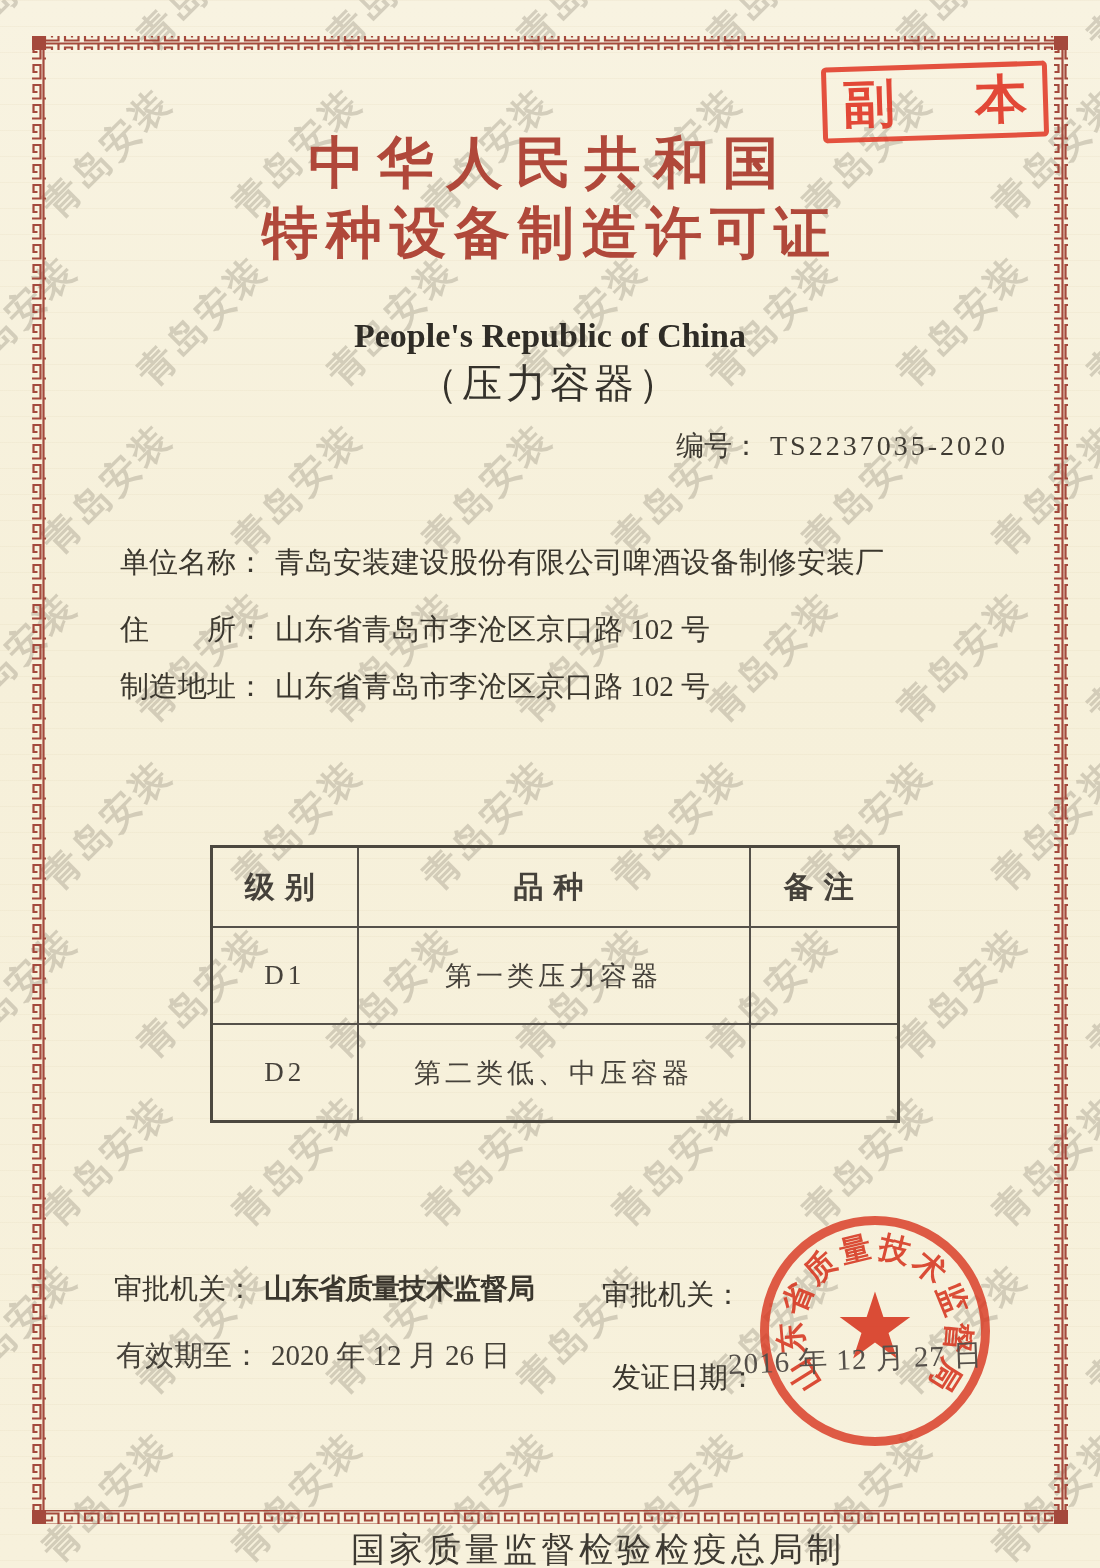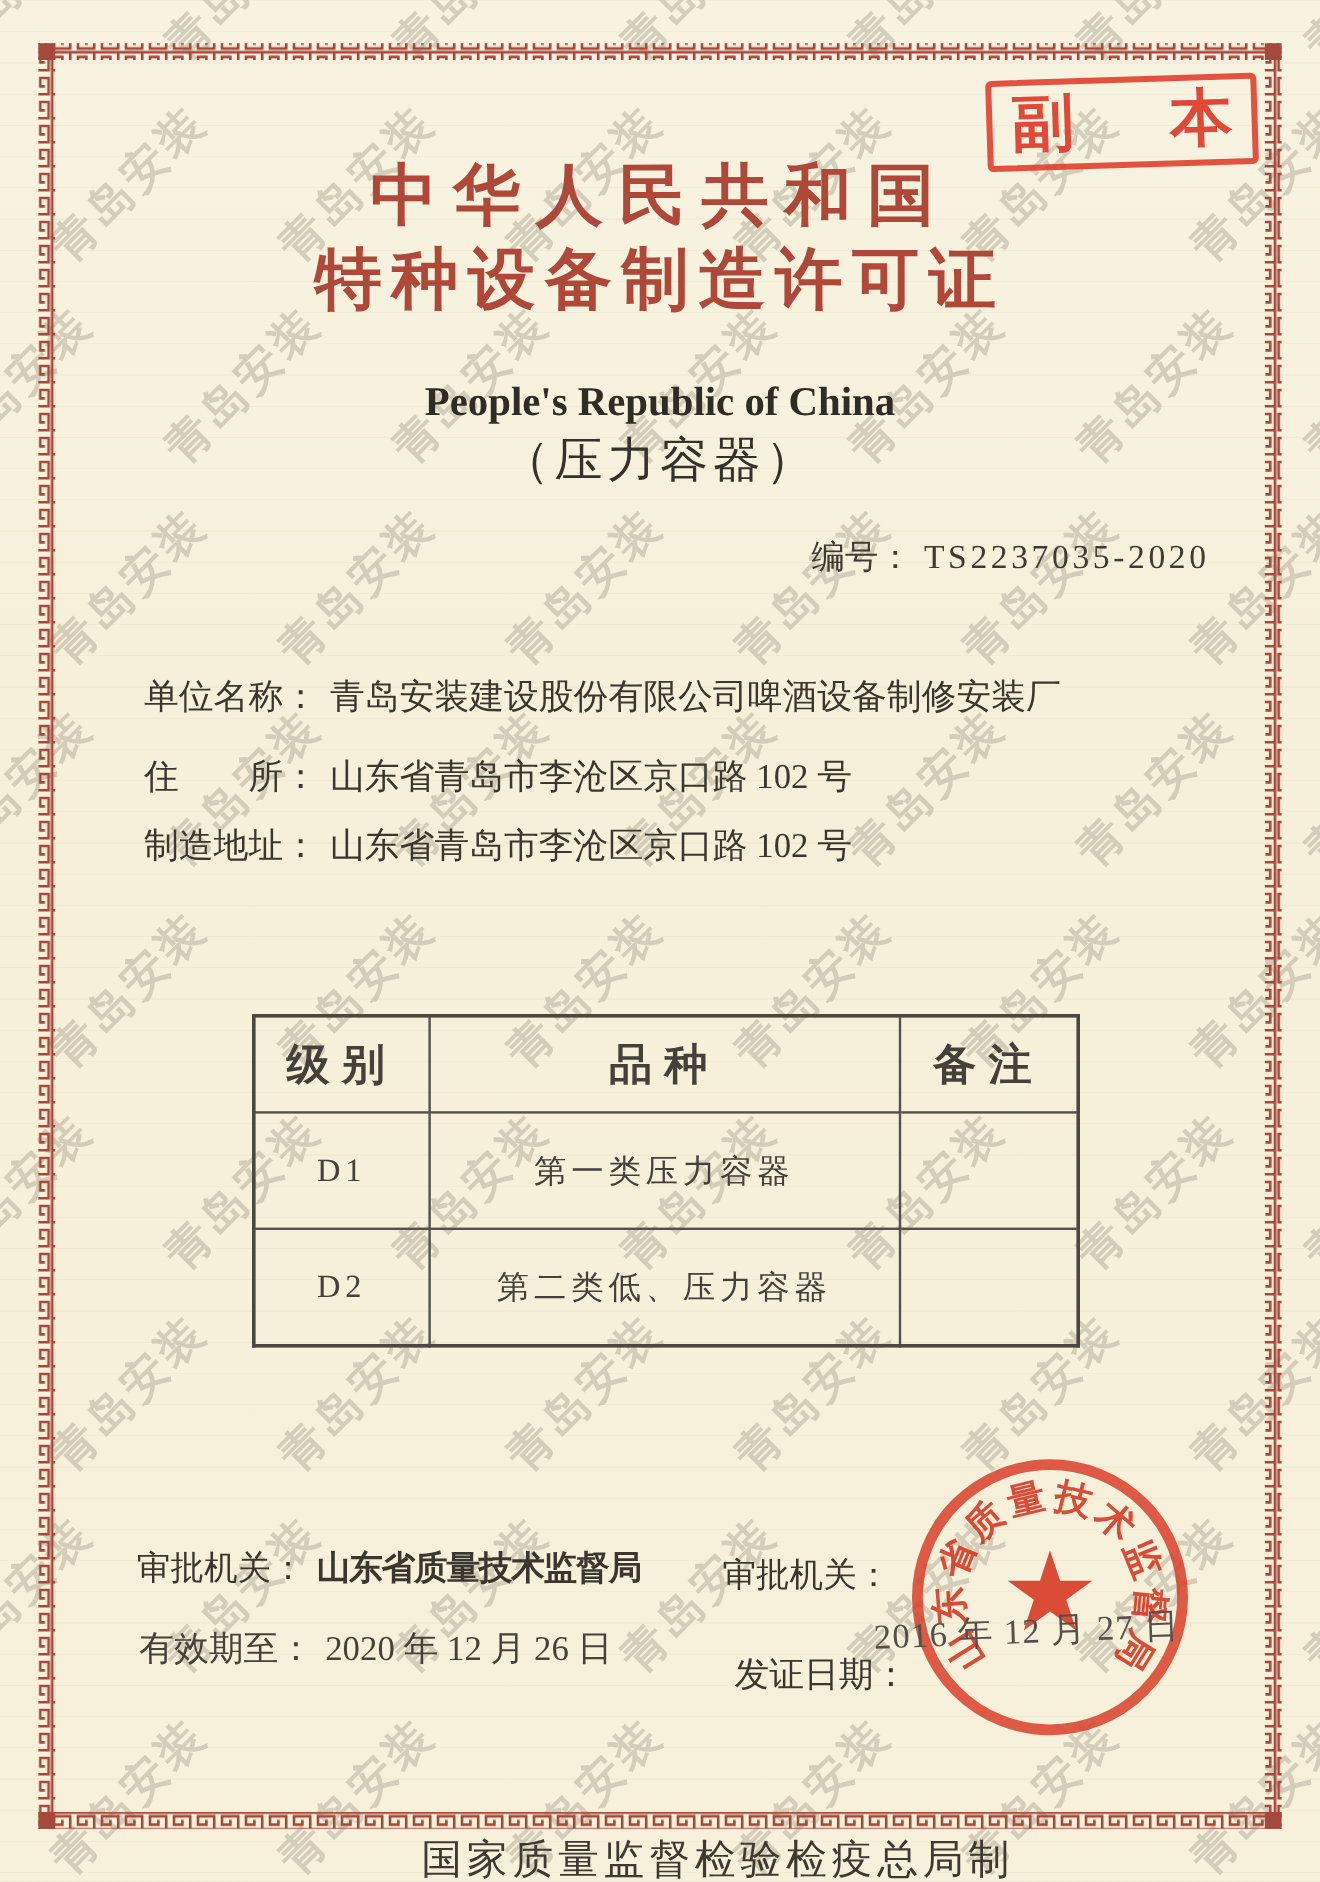--- a/index.html
+++ b/index.html
@@ -48,40 +48,40 @@
   .title-cn.l2{top:196px;font-size:56px;letter-spacing:8px;}
   .title-en{
     left:0;right:0;text-align:center;
     color:#2f2c26;font-weight:700;font-size:34px;
   }
   .title-en.l1{top:258px;}
   .title-en.l2{top:317px;}
   .scope{left:0;right:0;text-align:center;top:356px;font-size:40px;letter-spacing:4px;color:#35322b;}
 
   .line{display:flex;align-items:baseline;color:#3b372e;}
-  .line .lbl{margin-right:10px;margin-top:18px;}
+  .line .lbl{margin-right:10px;}
   .lic-no{left:676px;top:427px;font-size:28px;color:#3f3b33;}
   .lic-no .val{letter-spacing:3px;}
 
   .f-unit{left:120px;top:543px;font-size:29px;}
   .f-res{left:120px;top:610px;font-size:29px;}
   .f-addr{left:120px;top:667px;font-size:29px;}
   .intro{left:174px;top:797px;font-size:29px;color:#3b372e;}
 
   table.lic{
     position:absolute;left:210px;top:845px;width:687px;z-index:3;
     border-collapse:collapse;table-layout:fixed;
     color:#45413a;
   }
   table.lic th, table.lic td{
     border:2px solid #55514a;text-align:center;vertical-align:middle;
     font-weight:600;
   }
   table.lic{border:3px solid #4c483f;}
-  table.lic th{height:76px;font-size:36px;letter-spacing:10px;}
+  table.lic th{height:76px;font-size:30px;letter-spacing:10px;}
   table.lic td{height:93px;font-size:27px;letter-spacing:4px;font-weight:500;}
   td.lv{font-size:26px;letter-spacing:1px;}
 
   .f-approve{left:114px;top:1270px;font-size:28px;}
   .f-approve .val{letter-spacing:-1px;font-weight:bold;}
   .f-issuer{left:602px;top:1276px;font-size:28px;}
   .f-valid{left:116px;top:1336px;font-size:29px;color:#46423a;}
   .f-issuedate{left:612px;top:1358px;font-size:29px;}
   .date-val{
     left:728px;top:1340px;z-index:6;font-size:29px;color:#55504a;
@@ -249,21 +249,21 @@
       </tr>
     </thead>
     <tbody>
       <tr>
         <td class="lv">D1</td>
         <td>第一类压力容器</td>
         <td></td>
       </tr>
       <tr>
         <td class="lv">D2</td>
-        <td>第二类低、压力容器</td>
+        <td>第二类低、中压容器</td>
         <td></td>
       </tr>
     </tbody>
   </table>
 
   <div class="abs line f-approve">
     <span class="lbl">审批机关：</span>
     <span class="val">山东省质量技术监督局</span>
   </div>
   <div class="abs line f-issuer">

